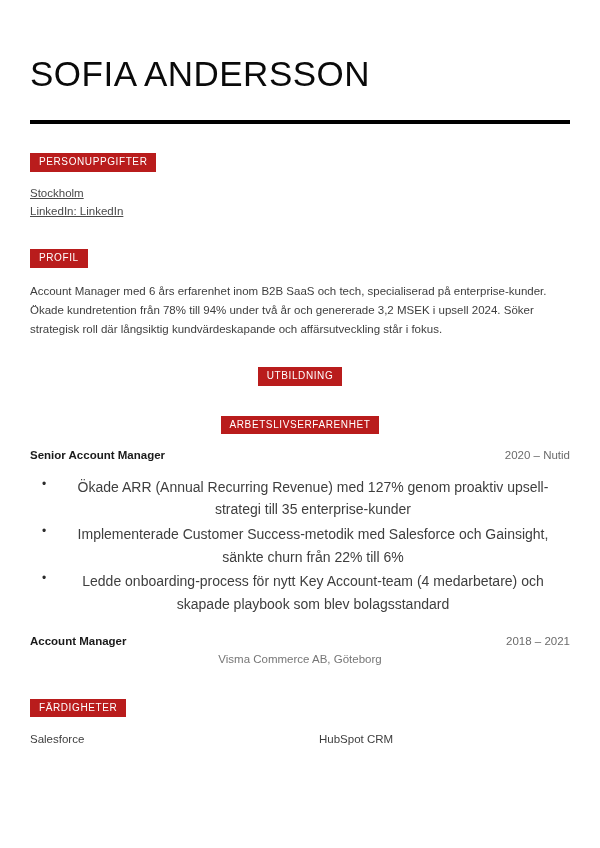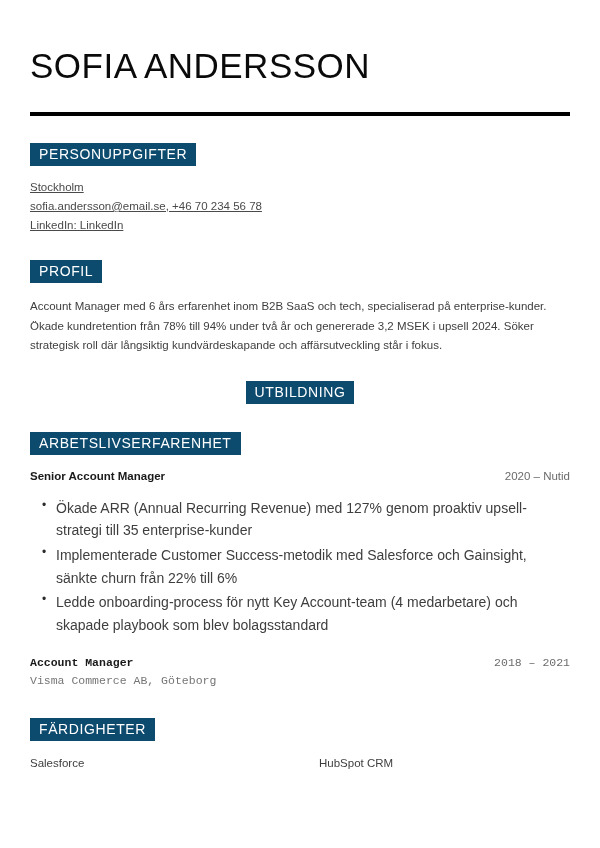--- a/index.html
+++ b/index.html
@@ -10,21 +10,21 @@
   body {
     font-family: "Liberation Sans", sans-serif;
     -webkit-font-smoothing: antialiased;
   }
   .page {
     position: relative;
     width: 600px;
     height: 848px;
     background: #ffffff;
     box-sizing: border-box;
-    padding: 4px 30px;
+    padding: 12px 30px;
     overflow: hidden;
     border-radius: 31px;
   }
 
   
   .cv-name {
     font-size: 35px;
     font-weight: 400;
     letter-spacing: 0.5px;
     color: #0a0a0a;
@@ -38,32 +38,32 @@
     margin-top: 26px;
     margin-bottom: 0;
   }
 
   
   .section {
     margin-top: 0;
   }
   .section-badge {
     display: inline-block;
-    background: #0c4a6e;
+    background: #b91c1c;
     color: #ffffff;
-    font-size: 14px;
+    font-size: 10px;
     letter-spacing: 0.6px;
     padding: 3px 9px 4px 9px;
     line-height: 1.15;
     white-space: nowrap;
   }
   .sec-personal   { margin-top: 27px; }
   .sec-profile    { margin-top: 26px; }
   .sec-education  { margin-top: 26px; text-align: center; }
-  .sec-experience { margin-top: 28px; }
+  .sec-experience { margin-top: 28px; text-align: center; }
   .sec-skills     { margin-top: 28px; }
 
   
   .contact-lines {
     margin-top: 12px;
     font-size: 11.5px;
     line-height: 1.62;
     color: #4a4a4a;
     text-decoration: underline;
   }
@@ -148,21 +148,20 @@
 
 <div class="page">
 
   <h1 class="cv-name">SOFIA ANDERSSON</h1>
   <div class="name-rule"></div>
 
   <div class="section sec-personal">
     <span class="section-badge">PERSONUPPGIFTER</span>
     <div class="contact-lines">
       <div>Stockholm</div>
-      <div>sofia.andersson@email.se, +46 70 234 56 78</div>
       <div>LinkedIn: LinkedIn</div>
     </div>
   </div>
 
   <div class="section sec-profile">
     <span class="section-badge">PROFIL</span>
     <p class="profile-text">Account Manager med 6 års erfarenhet inom B2B SaaS och tech, specialiserad på enterprise-kunder. Ökade kundretention från 78% till 94% under två år och genererade 3,2 MSEK i upsell 2024. Söker strategisk roll där långsiktig kundvärdeskapande och affärsutveckling står i fokus.</p>
   </div>
 
   <div class="section sec-education">
@@ -178,21 +177,21 @@
         <span class="entry-title">Senior Account Manager</span>
         <span class="entry-date">2020 – Nutid</span>
       </div>
       <ul class="bullets">
         <li>Ökade ARR (Annual Recurring Revenue) med 127% genom proaktiv upsell-strategi till 35 enterprise-kunder</li>
         <li>Implementerade Customer Success-metodik med Salesforce och Gainsight, sänkte churn från 22% till 6%</li>
         <li>Ledde onboarding-process för nytt Key Account-team (4 medarbetare) och skapade playbook som blev bolagsstandard</li>
       </ul>
     </div>
 
-    <div class="entry" style="margin-top:17px;font-family:Liberation Mono, monospace;">
+    <div class="entry" style="margin-top:17px;">
       <div class="entry-head">
         <span class="entry-title">Account Manager</span>
         <span class="entry-date">2018 – 2021</span>
       </div>
       <div class="entry-sub">Visma Commerce AB, Göteborg</div>
     </div>
   </div>
 
   <div class="section sec-skills">
     <span class="section-badge">FÄRDIGHETER</span>

